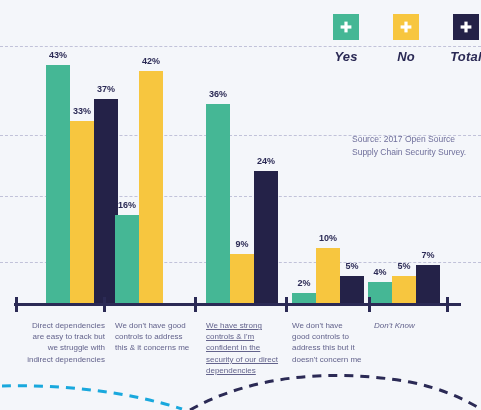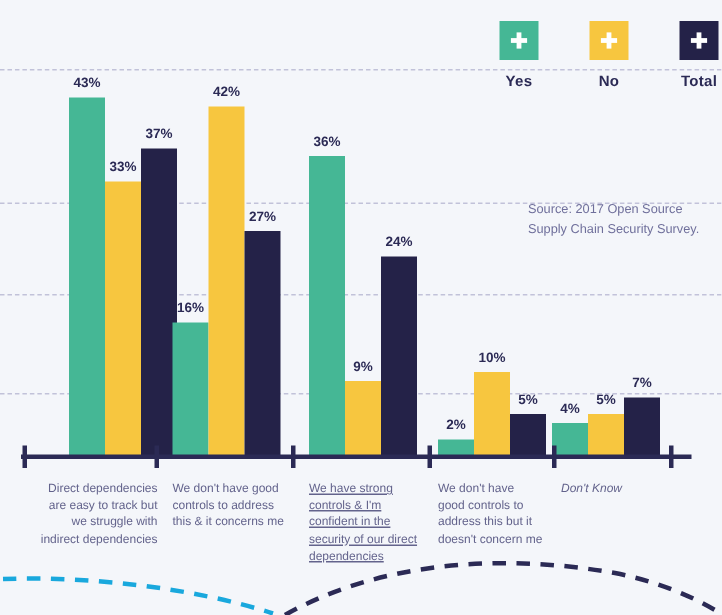--- a/index.html
+++ b/index.html
@@ -49,25 +49,26 @@
   .legend-swatch {
     width: 26px;
     height: 26px;
     display: flex;
     align-items: center;
     justify-content: center;
   }
   .legend-swatch svg { display: block; }
   .legend-label {
     margin-top: 9px;
-    font-size: 10px;
+    font-size: 13px;
     font-weight: bold;
     color: #2b2a55;
     letter-spacing: .2px;
     white-space: nowrap;
+    font-style: italic;
   }
 
   
   #source-note {
     position: absolute;
     left: 352px;
     top: 133px;
     width: 125px;
     font-size: 8.5px;
     line-height: 13px;
@@ -208,24 +209,20 @@
       </div>
       <div class="bar-group" style="left: 115px;">
         <div class="bar-wrap">
           <div class="bar" style="height: 89px; background: rgb(69, 183, 149);"></div>
           <div class="bar-value" style="bottom: 94px;">16%</div>
         </div>
         <div class="bar-wrap">
           <div class="bar" style="height: 233px; background: rgb(247, 198, 63);"></div>
           <div class="bar-value" style="bottom: 238px; text-align: center;">42%</div>
         </div>
-        <div class="bar-wrap">
-          <div class="bar" style="height: 150px; background: rgb(36, 34, 72);"></div>
-          <div class="bar-value" style="bottom: 155px;">27%</div>
-        </div>
       </div>
       <div class="bar-group" style="left: 206px;">
         <div class="bar-wrap">
           <div class="bar" style="height: 200px; background: rgb(69, 183, 149);"></div>
           <div class="bar-value" style="bottom: 205px;">36%</div>
         </div>
         <div class="bar-wrap">
           <div class="bar" style="height: 50px; background: rgb(247, 198, 63);"></div>
           <div class="bar-value" style="bottom: 55px;">9%</div>
         </div>

